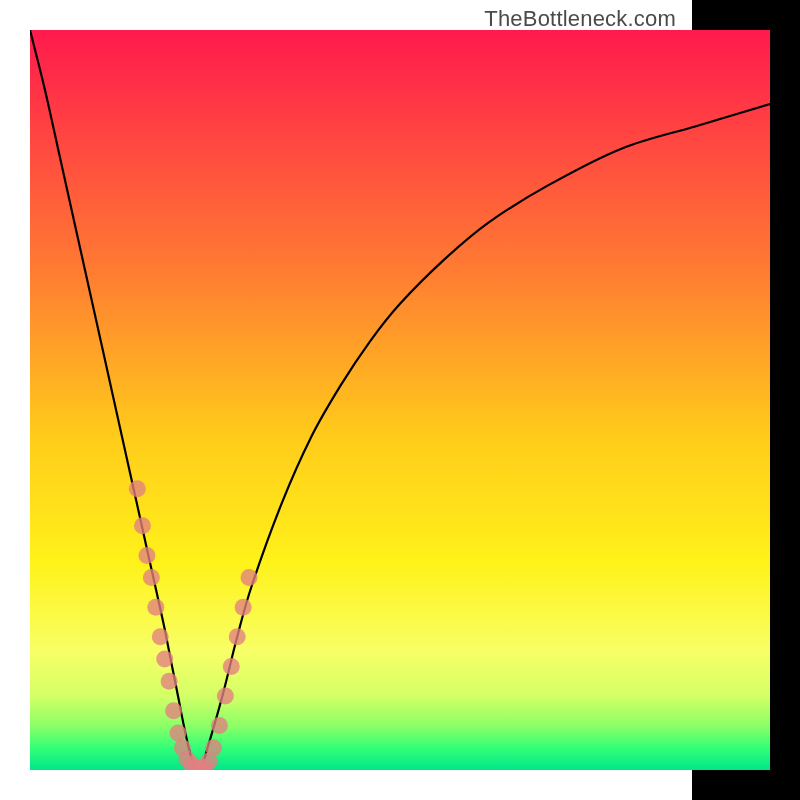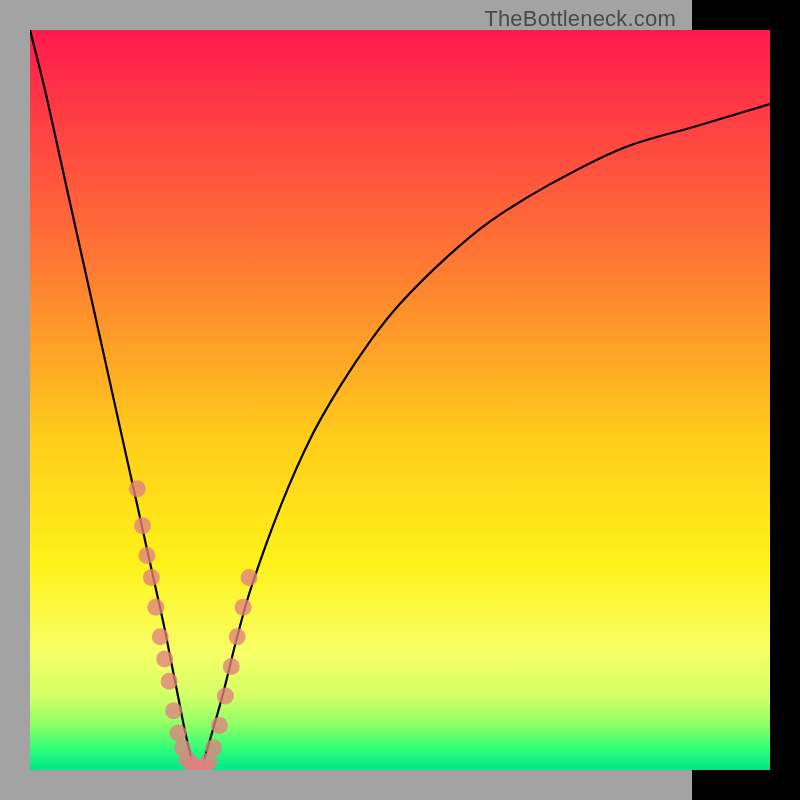--- a/index.html
+++ b/index.html
@@ -1,20 +1,20 @@
 <!DOCTYPE html>
 <html><head>
 <meta charset="utf-8">
 <style>
   * { margin: 0; padding: 0; box-sizing: border-box; }
   html, body { width: 800px; height: 800px; overflow: hidden; background: #000; }
   .outer {
     width: 692px;
     height: 800px;
-    background: #a3a3a3;
+    background: #ffffff;
     position: relative;
   }
   .watermark {
     position: absolute;
     top: 6px;
     right: 16px;
     font-family: Arial, sans-serif;
     font-size: 22px;
     color: #4a4a4a;
     font-weight: 500;

